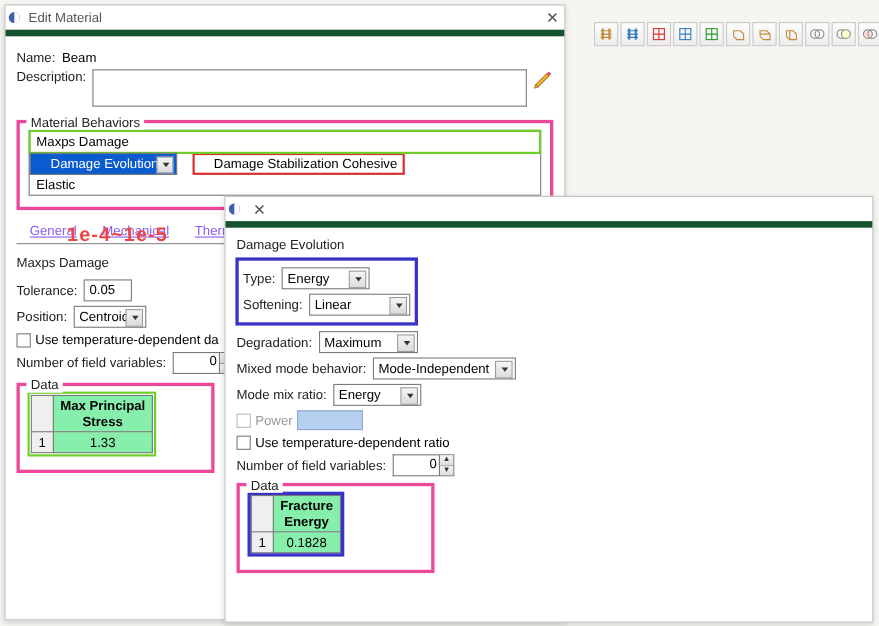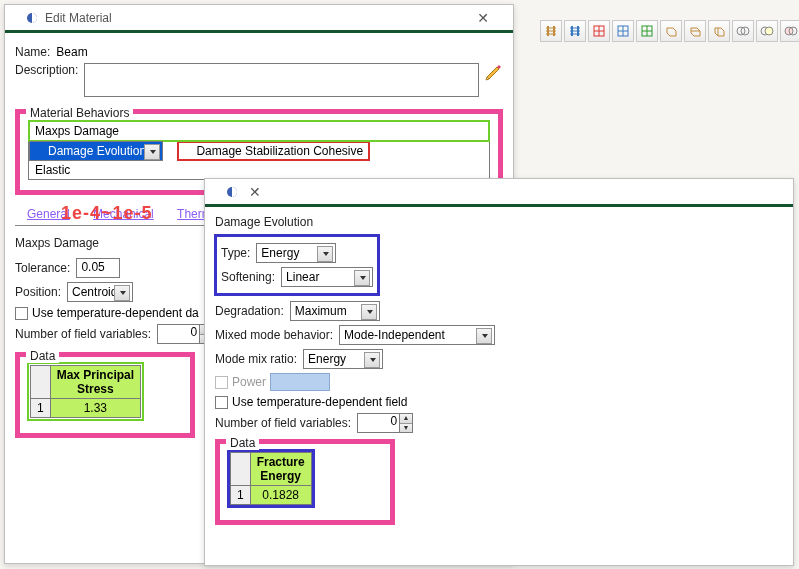--- a/index.html
+++ b/index.html
@@ -1,45 +1,45 @@
 <!DOCTYPE html>
 <html><head>
 <meta charset="utf-8">
 <style>
   * { box-sizing: border-box; font-family: "Segoe UI", Tahoma, sans-serif; font-size: 12px; }
   body { margin: 0; background: #f7f5f2; width: 799px; height: 569px; position: relative; overflow: hidden; }
   .window { position: absolute; background: #fff; border: 1px solid #bfbfbf; box-shadow: 0 2px 6px rgba(0,0,0,0.15); }
-  .titlebar { height: 28px; display: flex; align-items: center; padding: 0 20px; border-bottom: 3px solid #14532d; }
+  .titlebar { height: 28px; display: flex; align-items: center; padding: 0 1px; border-bottom: 6px solid #14532d; }
   .title-icon { width: 14px; height: 14px; margin-right: 6px; display: inline-flex; align-items: center; justify-content: center; }
   .win-title { flex: 1; color: #555; }
   .close-x { color: #555; font-size: 14px; padding: 0 4px; cursor: pointer; }
   .body { padding: 8px 10px; }
   .row { display: flex; align-items: center; margin: 4px 0; }
   .lbl { margin-right: 6px; color: #222; }
   .txt { background: #fff; border: 1px solid #7a7a7a; height: 20px; padding: 1px 4px; }
   .num { width: 42px; height: 20px; border: 1px solid #7a7a7a; text-align: right; padding-right: 2px; }
-  .fieldset { border: 5px solid #ec4899; margin-top: 8px; padding: 6px 8px 10px 8px; position: relative; }
+  .fieldset { border: 3px solid #ec4899; margin-top: 8px; padding: 6px 8px 10px 8px; position: relative; }
   .fieldset-title { position: absolute; top: -8px; left: 6px; background: #fff; padding: 0 4px; color: #222; }
   .listbox { border: 1px solid #7a7a7a; background: #fff; }
   .list-item { padding: 2px 6px; }
   .list-item.sel { background: #0a5bcf; color: #fff; }
   .list-item.indent { padding-left: 18px; }
   .tabs { border-bottom: 1px solid #888; padding: 2px 4px; margin-top: 8px; }
   .tab { display: inline-block; padding: 2px 8px; color: #8b5cf6; text-decoration: underline; margin-right: 4px; }
   .chk { width: 13px; height: 13px; border: 1px solid #7a7a7a; display: inline-block; margin-right: 4px; vertical-align: middle; background: #fff; }
   .sel { height: 20px; border: 1px solid #7a7a7a; background: #fff; display: inline-flex; align-items: center; padding: 0 16px 0 4px; position: relative; }
   .sel::after { content: ""; position: absolute; right: 2px; top: 2px; width: 14px; height: 14px; background: linear-gradient(#f4f4f4,#dcdcdc); border: 1px solid #999; }
   .sel::before { content: ""; position: absolute; right: 6px; top: 8px; border-left: 3px solid transparent; border-right: 3px solid transparent; border-top: 4px solid #333; z-index: 1; }
   .spin { display: inline-flex; align-items: center; }
   .spin .num { border-right: none; }
   .spin-btns { width: 14px; height: 20px; border: 1px solid #7a7a7a; display: flex; flex-direction: column; }
   .spin-btns div { flex:1; background: linear-gradient(#f4f4f4,#dcdcdc); border-bottom: 1px solid #999; font-size: 7px; text-align: center; line-height: 8px; color:#333; }
   .spin-btns div:last-child { border-bottom: none; }
   .tbl { border-collapse: collapse; }
-  .tbl th, .tbl td { border: 1px solid #7a7a7a; padding: 2px 6px; text-align: center; background: #bef264; }
+  .tbl th, .tbl td { border: 1px solid #7a7a7a; padding: 2px 6px; text-align: center; background: #86efac; }
   .tbl th { font-weight: bold; }
   .tbl .rownum { background: #efefef; width: 18px; }
   .hi-green { outline: 2px solid #6fcf2a; outline-offset: -1px; }
   .hi-red { outline: 2px solid #d9302e; outline-offset: -1px; }
   .hi-blue { outline: 3px solid #3a33c7; outline-offset: -2px; }
   .anno-red { color: #ef4444; font-weight: bold; font-size: 18px; position: absolute; letter-spacing: 1px; }
   .pencil { width: 18px; height: 18px; }
   .toolbar { position: absolute; left: 540px; top: 20px; display: flex; gap: 2px; }
   .tool { width: 22px; height: 22px; border: 1px solid #c9c9c9; background: linear-gradient(#fdfdfd,#ececec); display: inline-flex; align-items: center; justify-content: center; }
   .disabled { color: #9a9a9a; }
@@ -246,38 +246,38 @@
     </div>
 
     <div class="row" style="margin-top:6px;align-items:center;">
       <span class="lbl">Degradation:</span>
       <div class="sel" style="width:90px;">
           <span>Maximum</span>
         </div>
     </div>
     <div class="row">
       <span class="lbl">Mixed mode behavior:</span>
-      <div class="sel" style="width:156px;">
+      <div class="sel" style="width:130px;">
           <span>Mode-Independent</span>
         </div>
     </div>
     <div class="row">
       <span class="lbl">Mode mix ratio:</span>
       <div class="sel" style="width:80px;">
           <span>Energy</span>
         </div>
     </div>
     <div class="row">
       <span class="chk disabled" style="border-color:#bbb;"></span>
       <span class="disabled">Power</span>
       <span class="power-box"></span>
     </div>
     <div class="row">
       <span class="chk"></span>
-      <span>Use temperature-dependent field</span>
+      <span>Use temperature-dependent ratio</span>
     </div>
     <div class="row">
       <span class="lbl">Number of field variables:</span>
       <div class="spin">
         <div class="num">0</div>
         <div class="spin-btns">
             <div>▲</div>
             <div>▼</div>
           </div>
       </div>

